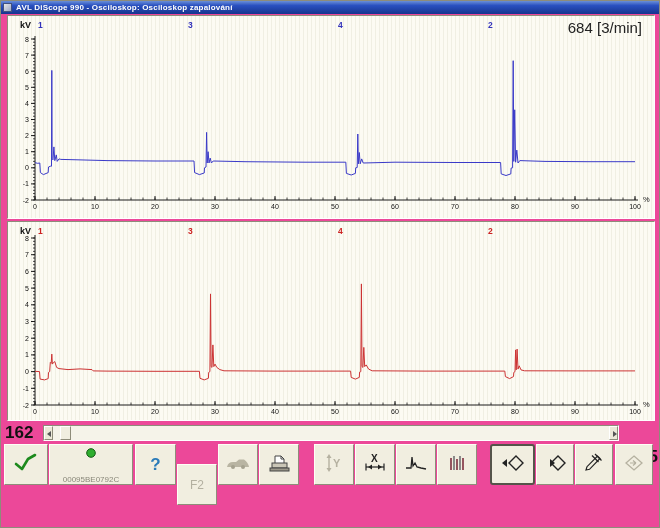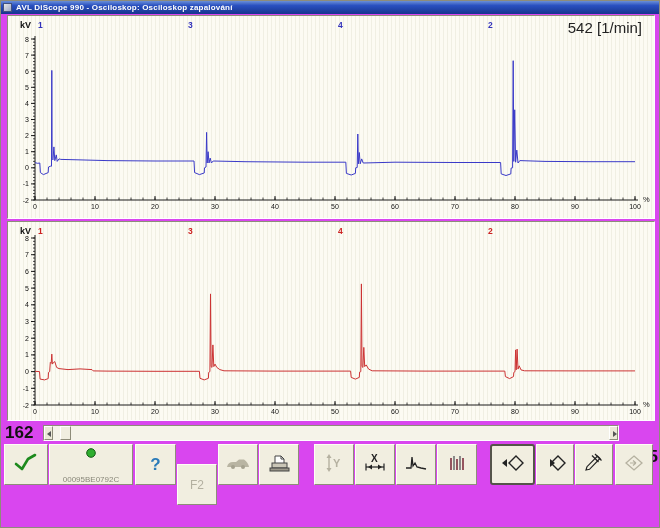--- a/index.html
+++ b/index.html
@@ -1,17 +1,17 @@
 <!DOCTYPE html>
 <html><head>
 <meta charset="utf-8">
 <style>
   html,body{margin:0;padding:0;}
   body{font-family:"Liberation Sans",sans-serif;background:#ece9d8;}
-  .window{position:relative;width:660px;height:528px;background:#d946ef;overflow:hidden;border:1px solid #8e8c7a;box-sizing:border-box;}
+  .window{position:relative;width:660px;height:528px;background:#ec4899;overflow:hidden;border:1px solid #8e8c7a;box-sizing:border-box;}
   .titlebar{position:absolute;left:0;top:0;width:660px;height:13px;
     background:linear-gradient(180deg,#6a8fd8 0%,#2a50c0 35%,#16348e 100%);
     display:flex;align-items:center;gap:4px;padding-left:2px;box-sizing:border-box;}
   .app-icon{width:9px;height:9px;background:linear-gradient(135deg,#e8e8e8,#9aa6c8);border:1px solid #42527e;box-sizing:border-box;flex:0 0 auto;}
   .title-text{color:#ffffff;font-size:8px;font-weight:bold;white-space:nowrap;letter-spacing:.2px;}
   .chart-panel{position:absolute;left:6px;width:648px;box-sizing:border-box;
     border:1px solid;border-color:#8e8c7a #ffffff #ffffff #8e8c7a;
     background:repeating-linear-gradient(90deg,#fcfbf3 0px,#fcfbf3 3px,#f0efe3 3px,#f0efe3 4px);}
   .chart-panel.top{top:14px;height:204px;}
   .chart-panel.bottom{top:220px;height:200px;}
@@ -201,21 +201,21 @@
         <line x1="627" y1="184" x2="627" y2="180" stroke="#1a1a1a" stroke-width="1"></line>
         <text x="627" y="193" text-anchor="middle" font-size="7" fill="#111" font-family="Liberation Sans, sans-serif">100</text>
         <text x="635" y="186" font-size="7.5" fill="#111" font-family="Liberation Sans, sans-serif">%</text>
         <text x="12" y="12" font-size="9" font-weight="bold" fill="#111" font-family="Liberation Sans, sans-serif">kV</text>
         <text x="30" y="12" font-size="8.5" font-weight="bold" fill="#3333bb" font-family="Liberation Sans, sans-serif">1</text>
         <text x="180" y="12" font-size="8.5" font-weight="bold" fill="#3333bb" font-family="Liberation Sans, sans-serif">3</text>
         <text x="330" y="12" font-size="8.5" font-weight="bold" fill="#3333bb" font-family="Liberation Sans, sans-serif">4</text>
         <text x="480" y="12" font-size="8.5" font-weight="bold" fill="#3333bb" font-family="Liberation Sans, sans-serif">2</text>
         <polyline points="27.0,146.6 29.4,147.3 31.8,147.0 32.4,156.6 35.4,158.6 40.2,156.6 40.5,151.0 42.6,150.2 43.5,150.2 43.8,54.4 44.1,142.9 45.0,143.8 45.9,130.9 46.8,144.6 48.3,138.9 49.2,145.4 51.0,142.9 52.8,143.4 69.0,143.8 99.0,144.6 147.0,145.0 186.0,145.0 186.6,156.6 191.4,158.6 196.2,157.0 196.5,151.8 198.0,151.0 198.6,116.4 199.2,147.0 200.1,135.7 201.0,147.0 202.2,142.1 203.4,147.0 205.2,145.0 237.0,145.7 297.0,146.2 337.8,146.2 338.4,157.4 343.2,159.0 347.4,157.4 347.7,151.8 349.2,151.5 349.8,118.0 350.4,147.8 351.3,136.5 352.2,147.8 353.7,142.9 355.2,147.0 387.0,146.2 447.0,146.5 492.6,146.5 493.2,157.9 498.0,159.5 502.8,157.9 503.1,152.1 504.6,151.8 505.2,44.7 505.8,145.4 506.7,93.8 507.6,146.2 508.8,134.1 510.0,147.0 511.8,144.6 537.0,145.4 579.0,145.7 627.0,145.7" fill="none" stroke="#3a3ac8" stroke-width="1"></polyline>
       </svg>
-    <div class="rpm">542 [1/min]</div>
+    <div class="rpm">684 [3/min]</div>
   </div>
 
   <div class="chart-panel bottom">
     <svg id="chart1" width="646" height="198">
         <line x1="27" y1="13" x2="27" y2="183" stroke="#1a1a1a" stroke-width="1"></line>
         <line x1="27" y1="183" x2="630" y2="183" stroke="#1a1a1a" stroke-width="1"></line>
         <line x1="25" y1="183" x2="27" y2="183" stroke="#1a1a1a" stroke-width="0.8"></line>
         <line x1="25" y1="179.66" x2="27" y2="179.66" stroke="#1a1a1a" stroke-width="0.8"></line>
         <line x1="25" y1="176.32" x2="27" y2="176.32" stroke="#1a1a1a" stroke-width="0.8"></line>
         <line x1="25" y1="172.98" x2="27" y2="172.98" stroke="#1a1a1a" stroke-width="0.8"></line>

